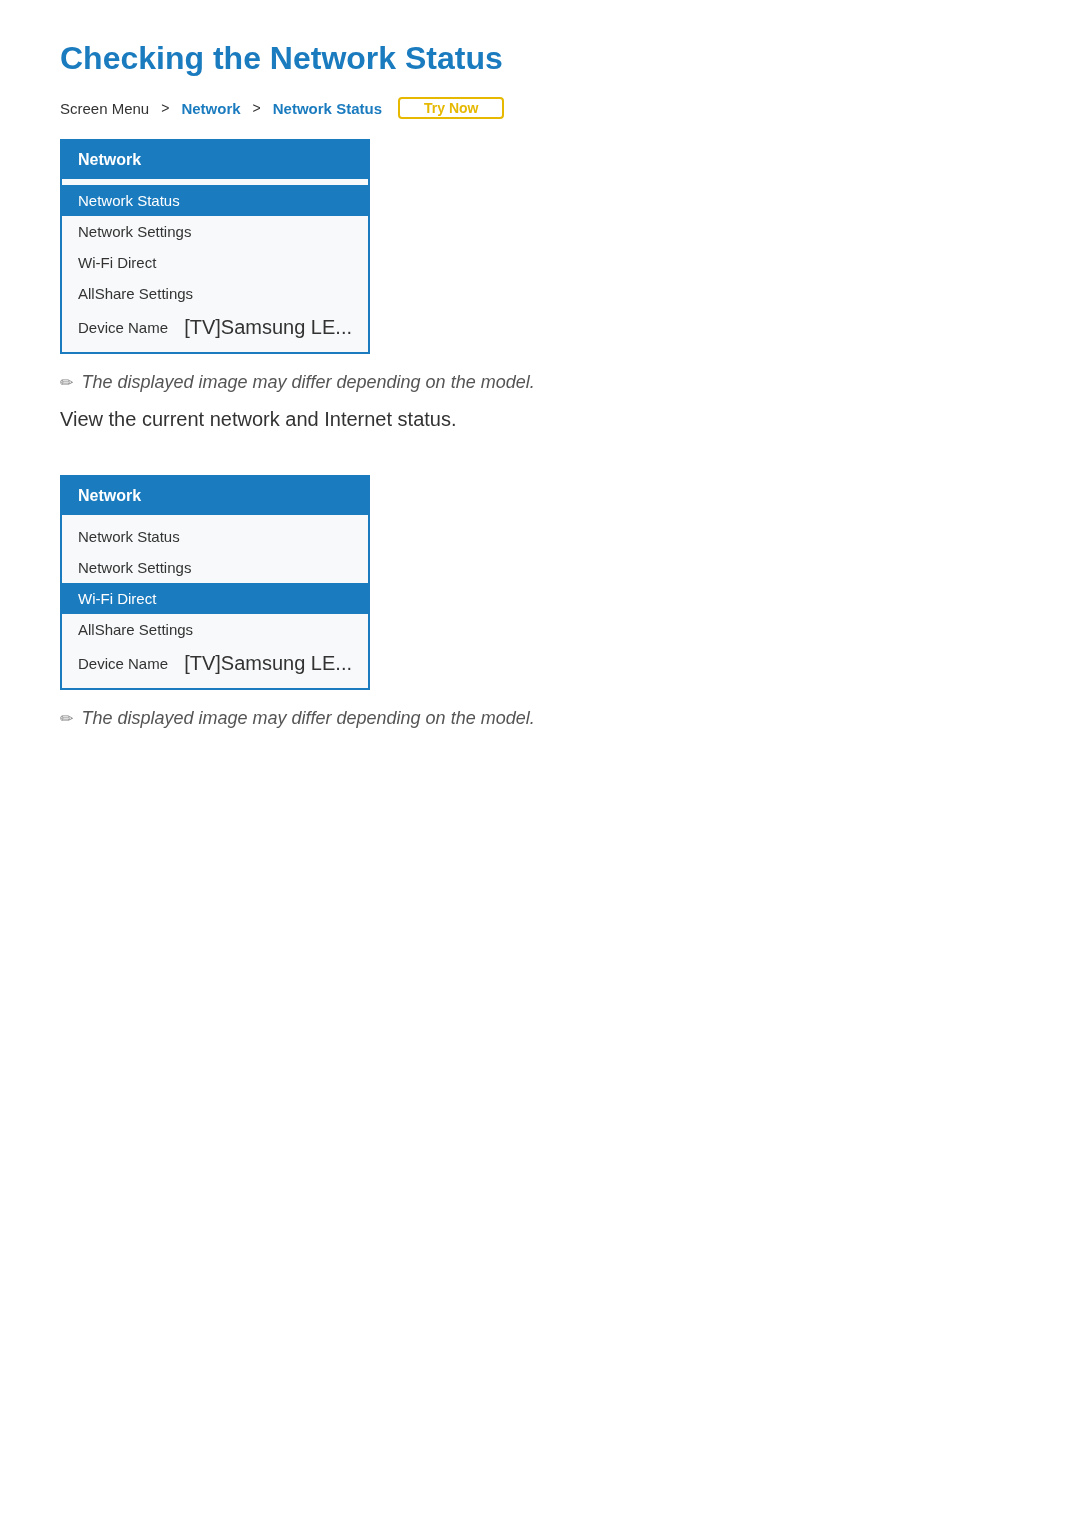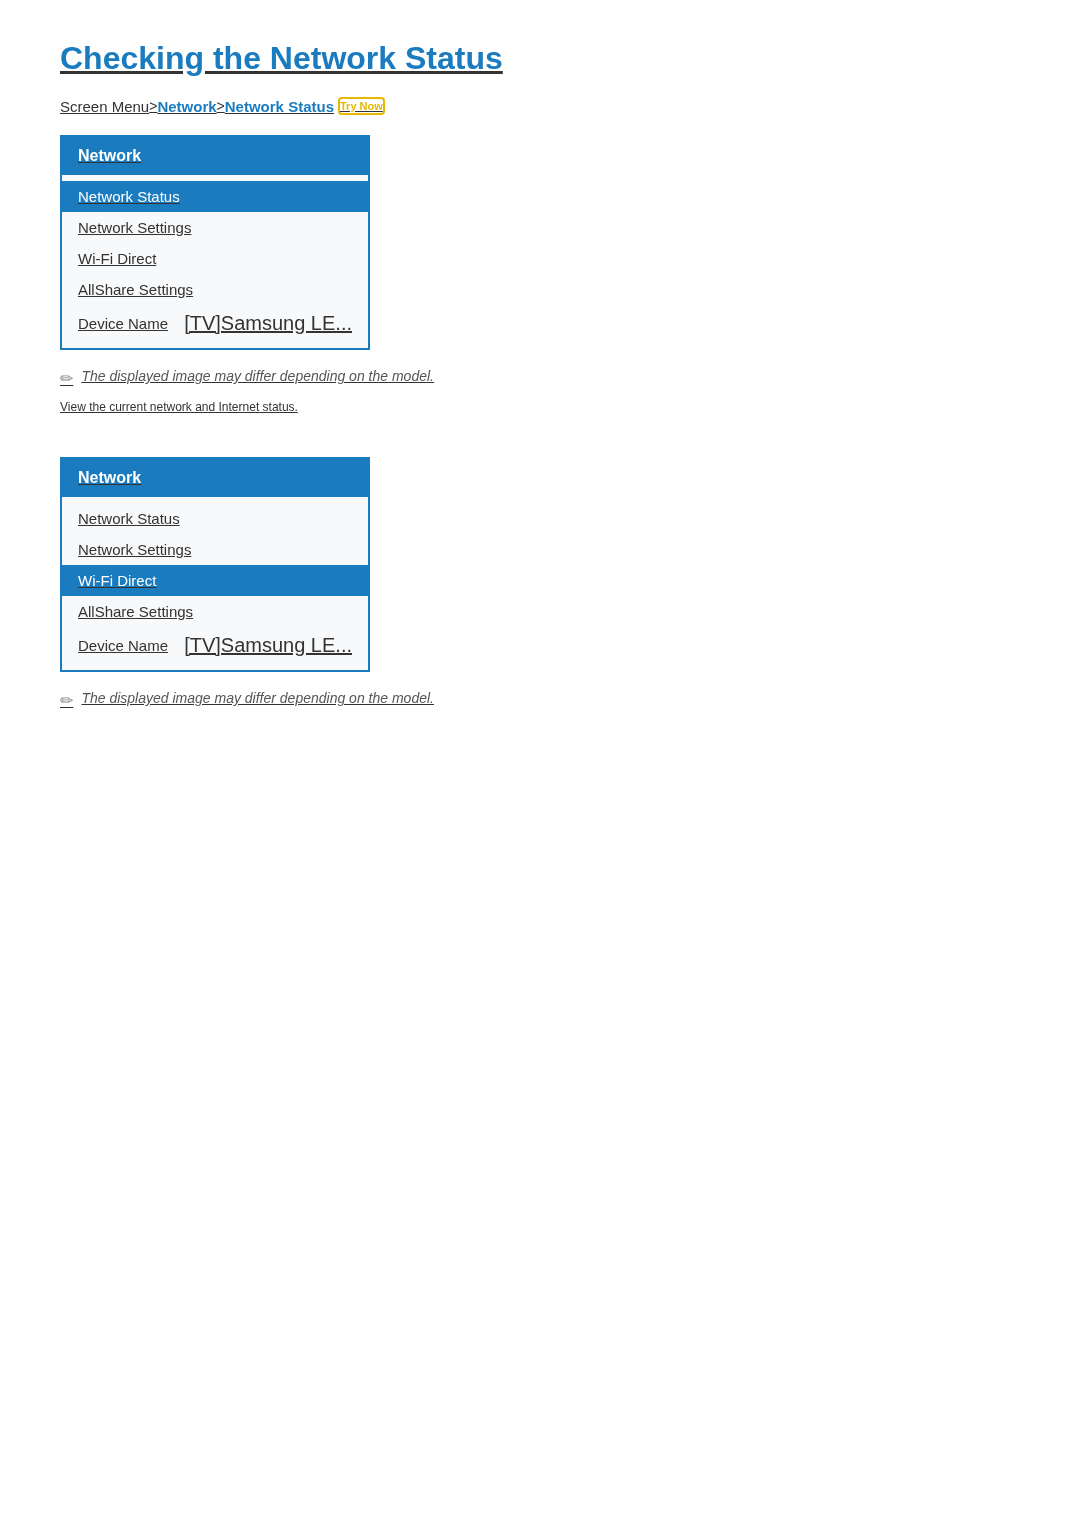--- a/index.html
+++ b/index.html
@@ -12,60 +12,59 @@
       font-family: Arial, sans-serif;
       background: #ffffff;
       color: #333333;
       width: 1080px;
       min-height: 1527px;
       padding: 40px 60px;
     }
 
     .section {
       margin-bottom: 40px;
-      text-decoration: underline;
     }
 
     .section-title {
       font-size: 32px;
       font-weight: bold;
       color: #1a7bbf;
       margin-bottom: 20px;
     }
 
     .breadcrumb {
       font-size: 15px;
       color: #333;
       margin-bottom: 20px;
       display: flex;
       align-items: center;
-      gap: 0;
+      gap: 12px;
     }
 
     .breadcrumb-text {
       color: #333;
     }
 
     .breadcrumb-link {
       color: #1a7bbf;
       font-weight: bold;
     }
 
     .breadcrumb-separator {
       color: #333;
       font-size: 14px;
     }
 
     .try-now-badge {
       display: inline-block;
       border: 2px solid #e6b800;
       color: #e6b800;
-      font-size: 11px;
-      font-weight: bold;
-      padding: 1px 0;
+      font-size: 14px;
+      font-weight: bold;
+      padding: 1px 24px;
       border-radius: 4px;
       margin-left: 4px;
     }
 
     .menu-box {
       border: 2px solid #1a7bbf;
       width: 310px;
       margin-bottom: 18px;
       background: #f8f9fa;
     }
@@ -110,27 +109,27 @@
     }
 
     .pencil-icon {
       color: #888;
       font-size: 16px;
       margin-top: 1px;
       flex-shrink: 0;
     }
 
     .note-text {
-      font-size: 14px;
+      font-size: 18px;
       color: #555;
       font-style: italic;
     }
 
     .description-text {
-      font-size: 12px;
+      font-size: 20px;
       color: #333;
       line-height: 1.6;
       margin-bottom: 30px;
     }
   </style>
 </head>
 <body>
 
 <div class="section">
 

